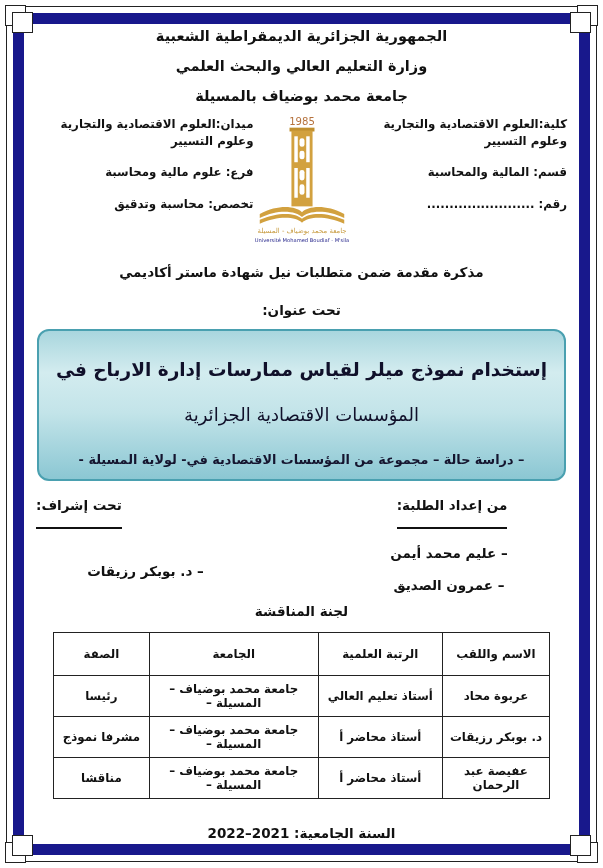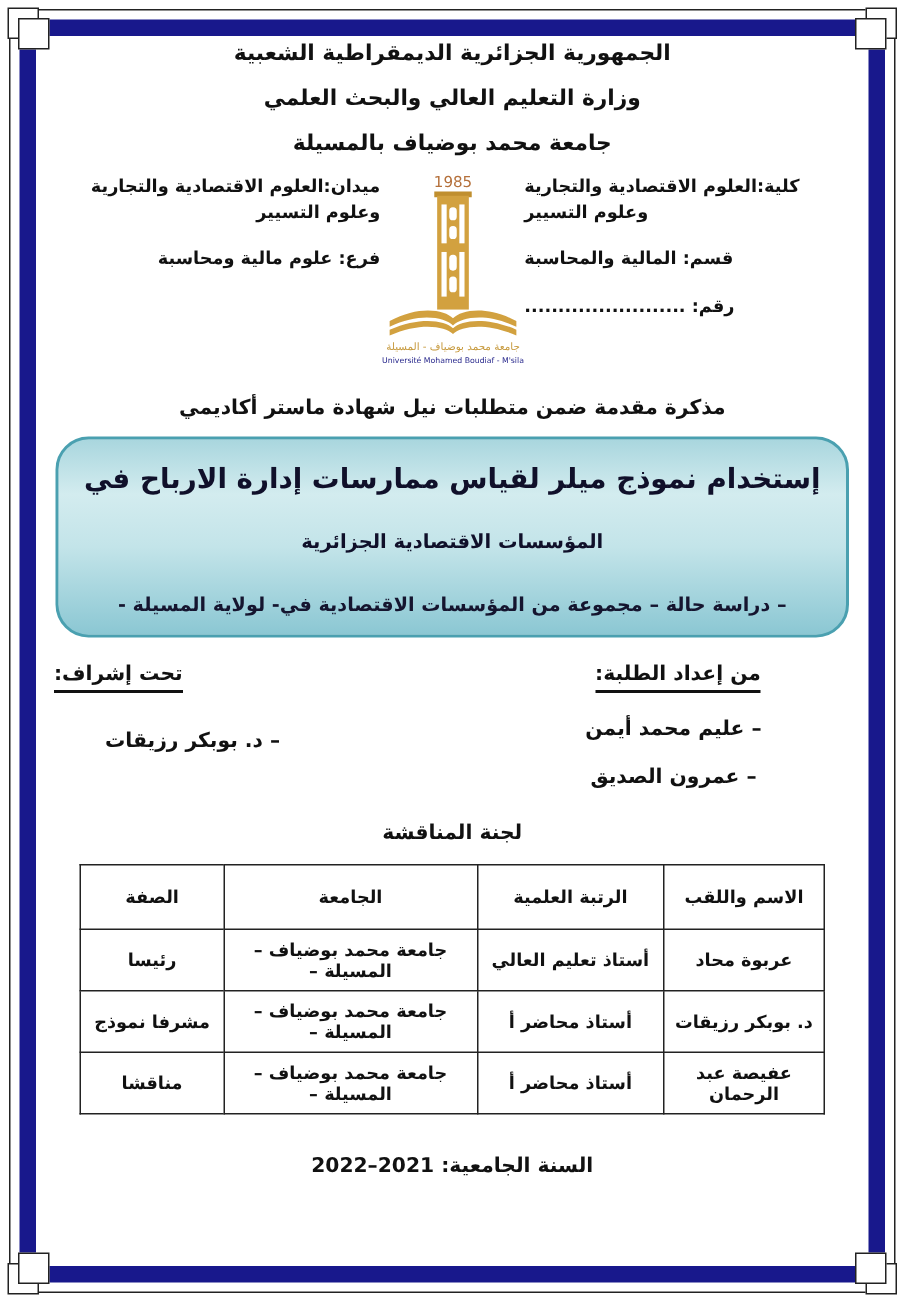--- a/index.html
+++ b/index.html
@@ -30,48 +30,48 @@
     position:absolute;top:26px;bottom:26px;left:36px;right:36px;
     direction:rtl;text-align:center;
   }
   .hdr-line{font-weight:bold;font-size:14.5px;line-height:1.45;margin-bottom:9px;}
   .hdr-line.univ{font-size:14.5px;}
 
   .info-row{
     display:flex;justify-content:space-between;align-items:flex-start;
     margin-top:4px;height:118px;
   }
-  .info-col{width:226px;text-align:left;font-weight:bold;font-size:11.8px;}
+  .info-col{width:226px;text-align:right;font-weight:bold;font-size:11.8px;}
   .info-col div{margin-bottom:15px;line-height:1.4;}
   .info-col.far{text-align:right;}
   .logo{width:96px;flex:0 0 auto;margin-top:-2px;}
 
   .degree-line{font-weight:bold;font-size:13.5px;margin-top:30px;}
   .title-intro{font-weight:bold;font-size:13.5px;margin-top:22px;}
 
   .title-box{
     margin:11px auto 16px auto;
     width:505px;
     border:2px solid #4aa0b0;
-    border-radius:22px;
+    border-radius:12px;
     background:linear-gradient(180deg,#a9d6de 0%,#d3ecef 28%,#c3e4e9 55%,#8bc7d3 100%);
-    padding:12px 10px 12px 10px;
+    padding:24px 10px 12px 10px;
   }
   .title-l1{font-weight:bold;font-size:18.5px;color:#10102a;margin-top:4px;}
-  .title-l2{font-weight:bold;font-size:13px;color:#10102a;margin-top:24px;}
+  .title-l2{font-weight:normal;font-size:18px;color:#10102a;margin-top:24px;}
   .title-sub{font-weight:bold;font-size:12.8px;color:#15152f;margin-top:27px;}
 
   .people-row{display:flex;justify-content:space-between;margin-top:8px;min-height:96px;}
   .people-col{font-weight:bold;font-size:13.5px;}
   .people-col.students{width:230px;text-align:center;}
   .people-col.supervisors{width:185px;text-align:left;}
-  .people-heading{display:inline-block;border-bottom:2px solid #111;padding-bottom:3px;}
+  .people-heading{display:inline-block;border-bottom:2px solid #111;padding-bottom:14px;}
   .person-line{margin-top:16px;}
   .people-col.students .person-line{padding-right:6px;}
-  .people-col.supervisors .person-line{margin-top:24px;text-align:left;padding-left:34px;}
+  .people-col.supervisors .person-line{margin-top:34px;text-align:center;padding-left:34px;}
 
   .committee-heading{font-weight:bold;font-size:13.5px;margin-top:10px;}
 
   table.committee{
     border-collapse:collapse;margin:13px auto 0 auto;width:497px;
     font-size:11.8px;font-weight:bold;direction:rtl;
   }
   table.committee th,table.committee td{
     border:1.4px solid #222;text-align:center;vertical-align:middle;
     padding:2px 4px;
@@ -136,24 +136,26 @@
           <path d="M6,110 C26,101 44,103 50,109 C56,103 74,101 94,110 L94,114 C74,105 56,107 50,113 C44,107 26,105 6,114 Z" fill="#d2a13f"></path>
         </g>
         <text x="50" y="124" font-size="7.2" fill="#c79a3e" text-anchor="middle">جامعة محمد بوضياف - المسيلة</text>
         <text x="50" y="133" font-size="5.4" fill="#28288c" text-anchor="middle">Université Mohamed Boudiaf - M'sila</text>
       </svg>
     </div>
 
     <div class="info-col far">
       <div>ميدان:العلوم الاقتصادية والتجارية وعلوم التسيير</div>
       <div>فرع: علوم مالية ومحاسبة</div>
+      <div>تخصص: محاسبة وتدقيق</div>
     </div>
   </div>
 
   <div class="degree-line">مذكرة مقدمة ضمن متطلبات نيل شهادة ماستر أكاديمي</div>
+  <div class="title-intro">تحت عنوان:</div>
 
   <div class="title-box">
     <div class="title-l1">إستخدام نموذج ميلر لقياس ممارسات إدارة الارباح في</div>
     <div class="title-l2">المؤسسات الاقتصادية الجزائرية</div>
     <div class="title-sub">– دراسة حالة –  مجموعة من المؤسسات الاقتصادية في- لولاية المسيلة -</div>
   </div>
 
   <div class="people-row">
     <div class="people-col students">
       <span class="people-heading">من إعداد الطلبة:</span>

